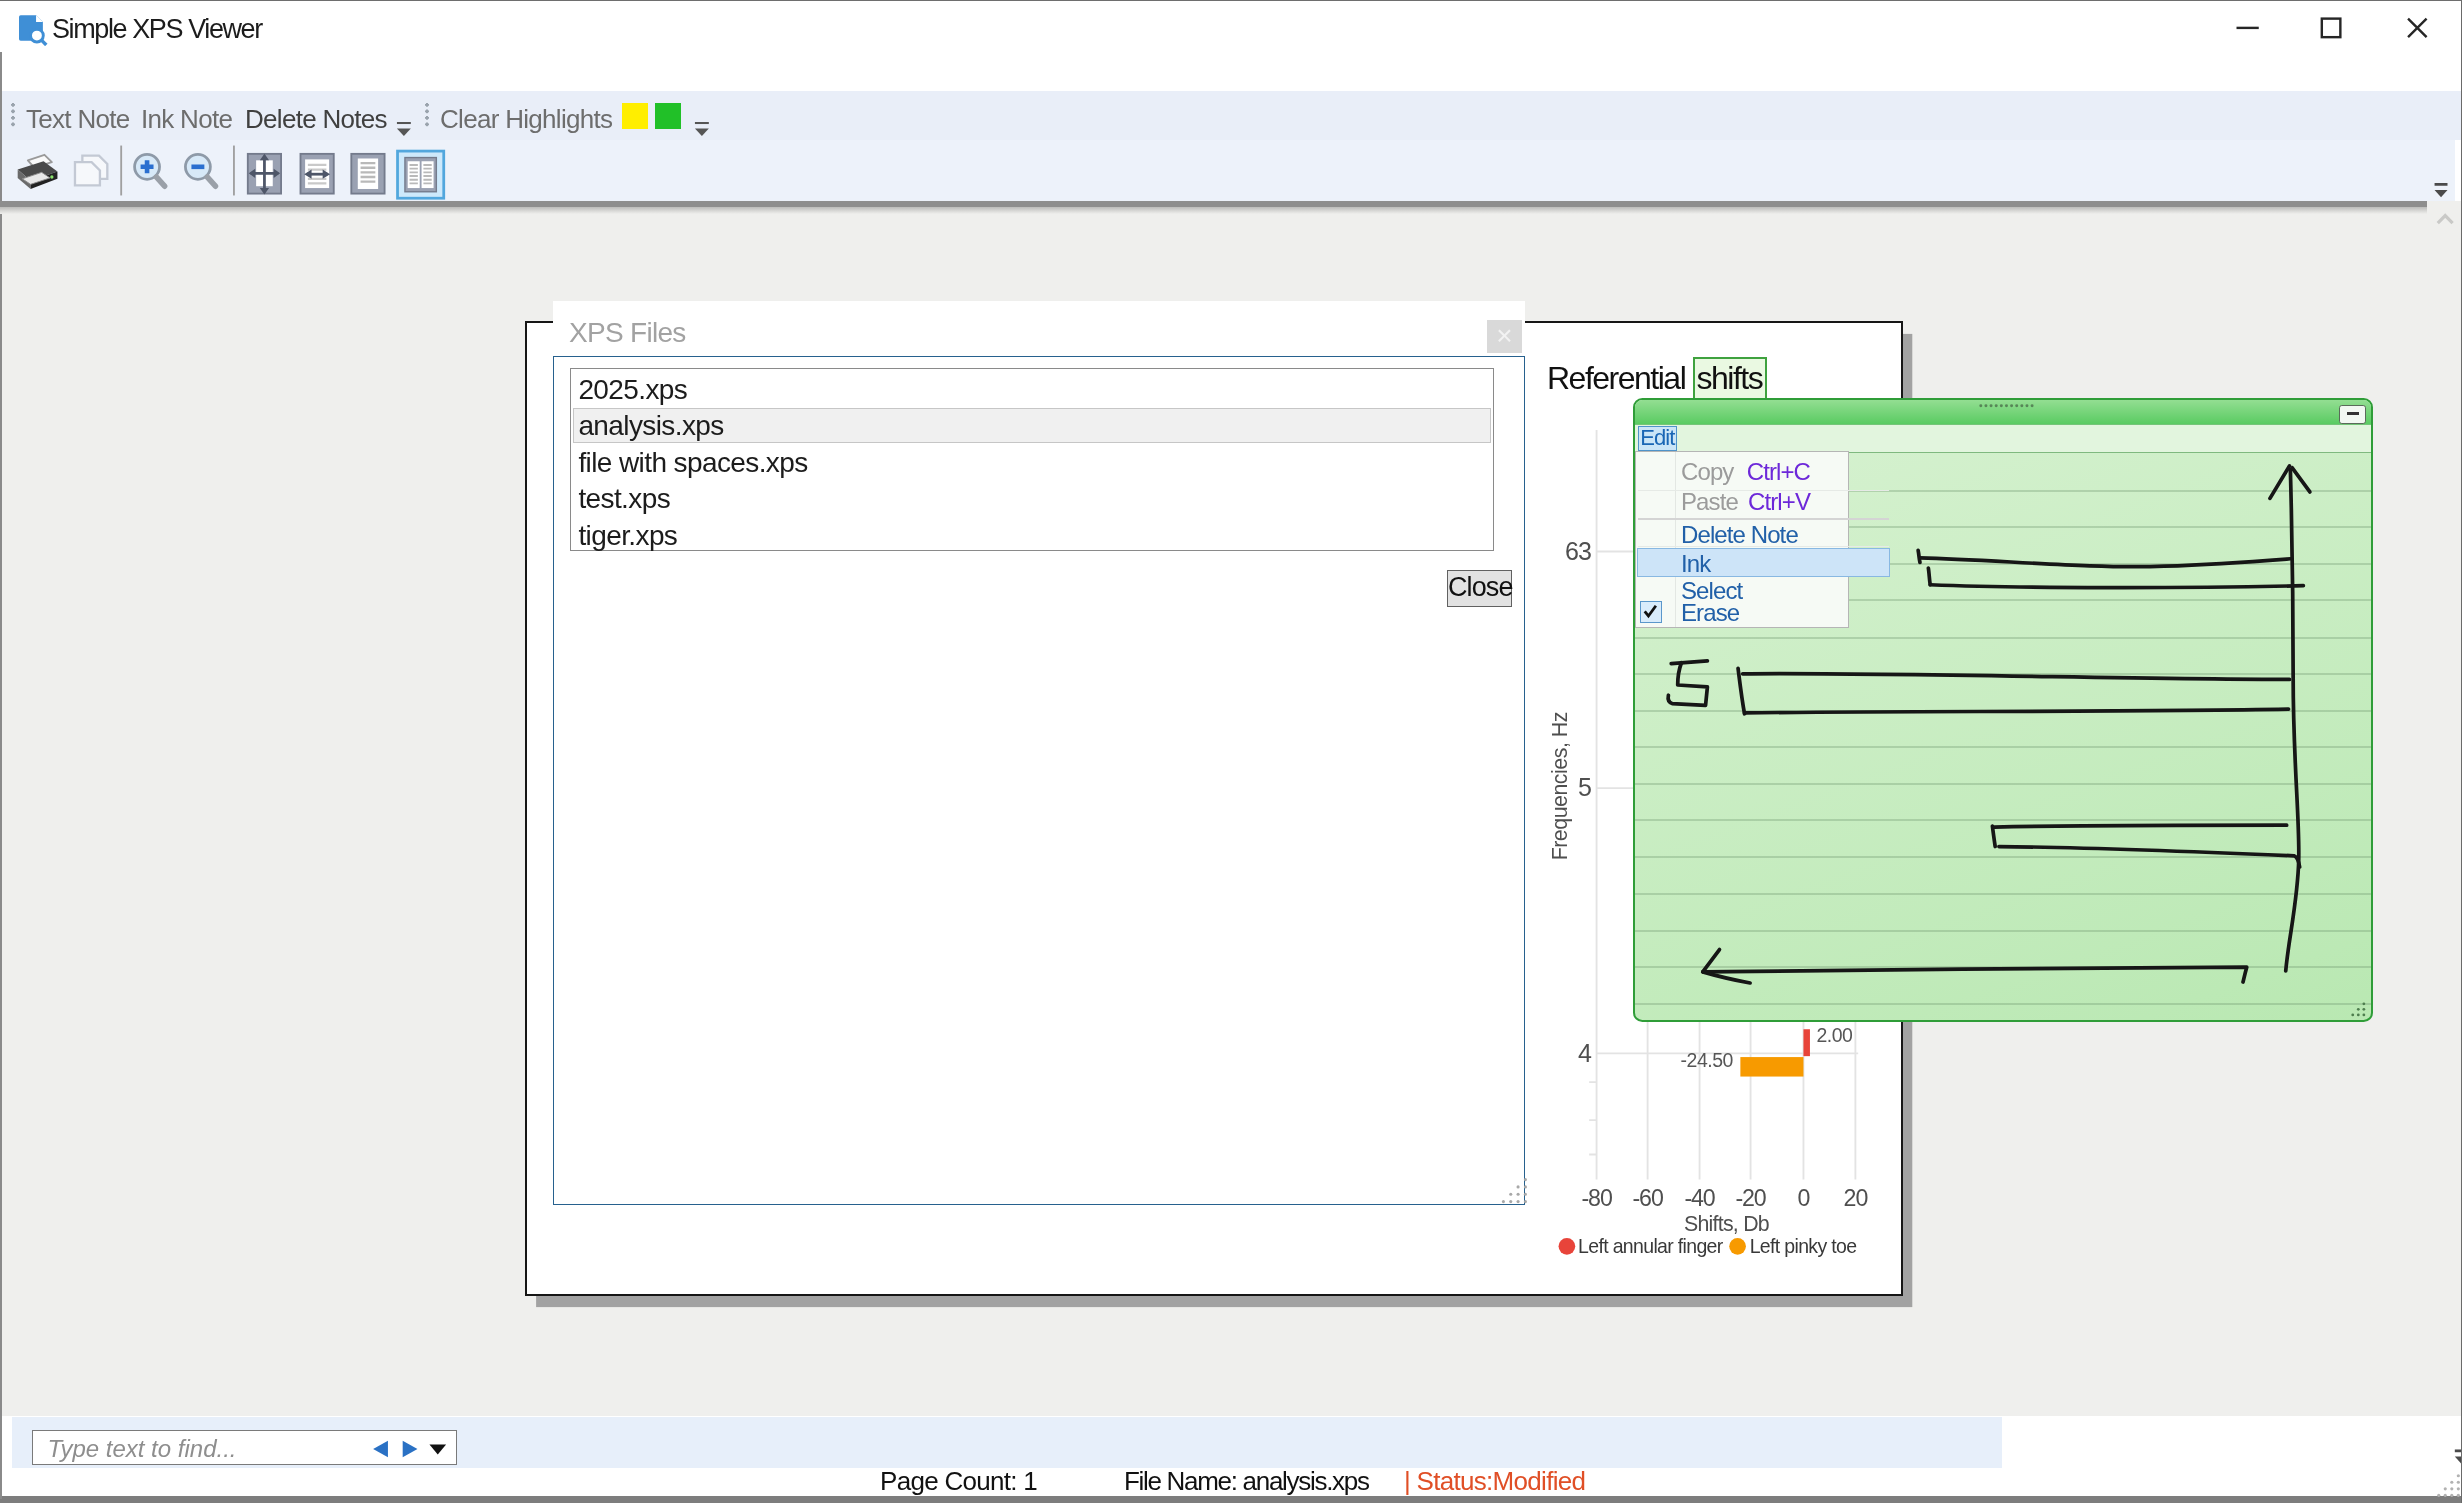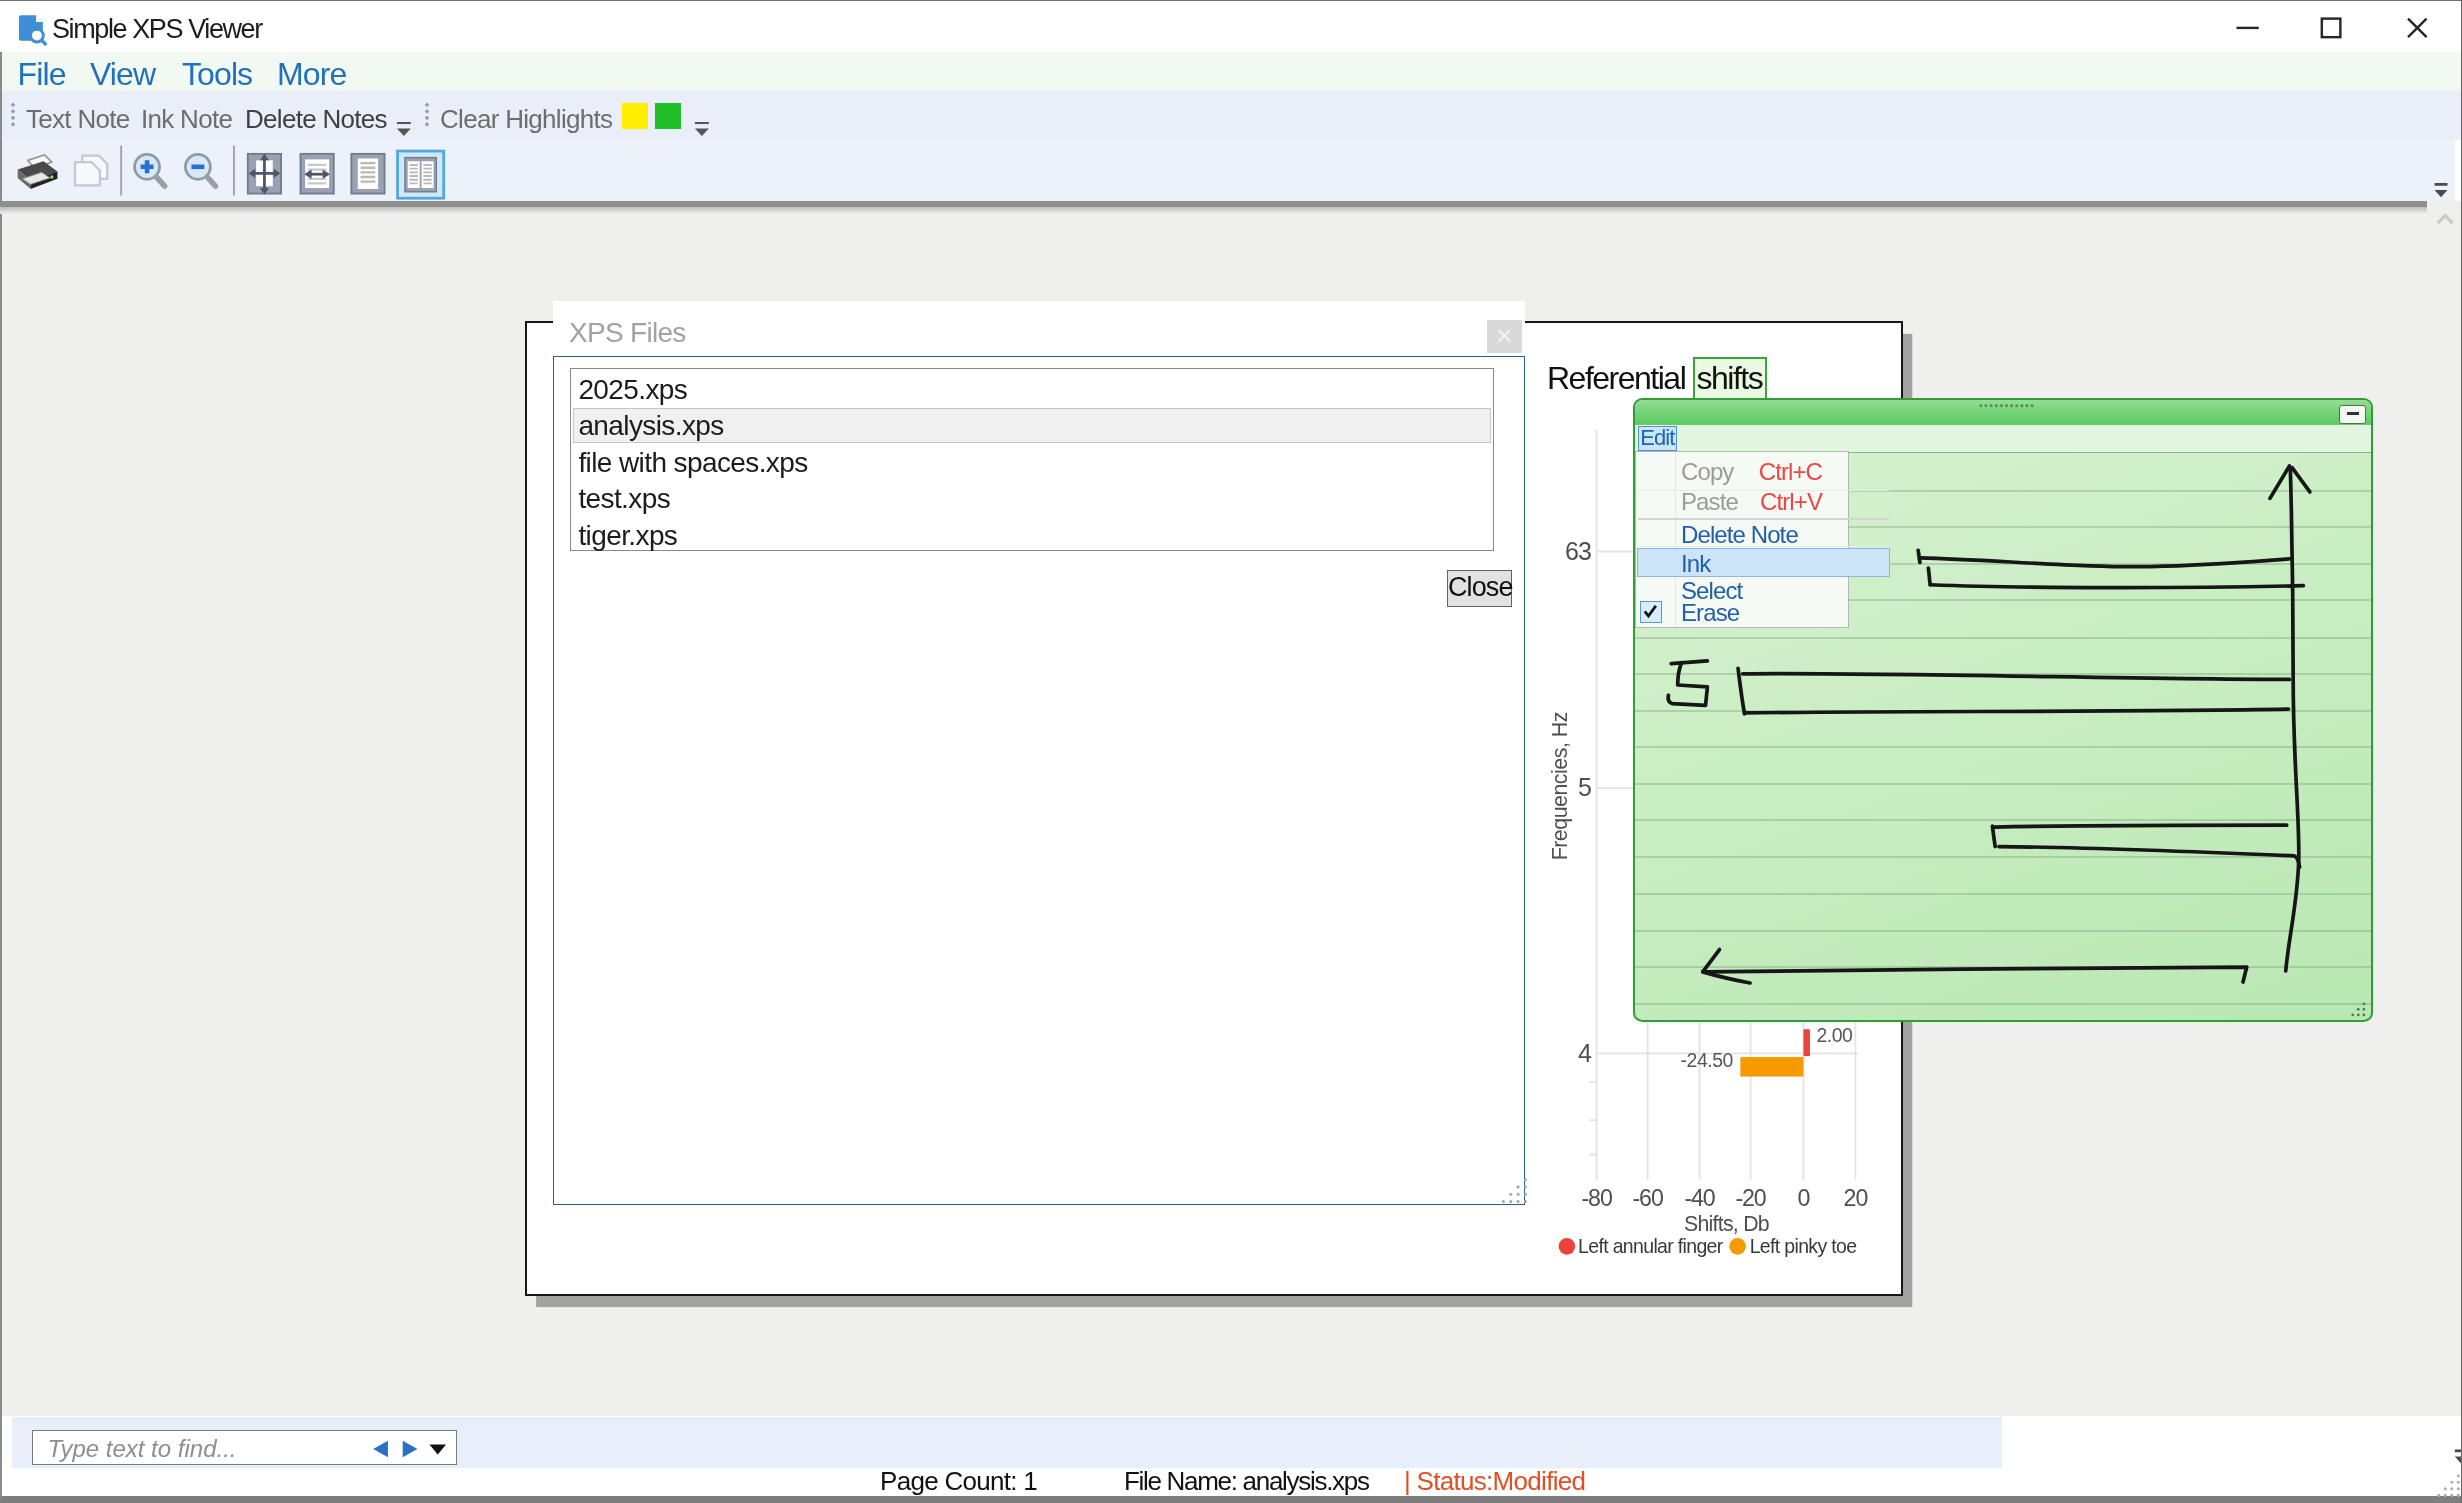--- a/index.html
+++ b/index.html
@@ -58,21 +58,21 @@
            text-align:center;line-height:22px;letter-spacing:-0.9px;}
   #notemin{position:absolute;left:704px;top:4.6px;width:27px;height:19.5px;background:#f2f8f2;
            border:1.9px solid #5a6b5a;border-radius:2.8px;box-sizing:border-box;}
   #notemin div{margin:6.5px auto 0;width:12px;height:2.8px;background:#333;}
   .rule{position:absolute;left:0;width:740px;height:1.9px;background:rgba(110,150,110,0.33);}
   
   #popup{position:absolute;left:0px;top:51px;width:214px;height:177px;background:#f6faf5;
          border:0.9px solid #b5b5b5;box-sizing:border-box;}
   .pi{position:absolute;left:45px;font-size:24px;letter-spacing:-0.9px;}
   .pgray{color:#9b9b9b;} .pblue{color:#2160a8;}
-  .pright{position:absolute;right:26px;font-size:24px;color:#ef4444;letter-spacing:-0.9px;}
+  .pright{position:absolute;right:38px;font-size:24px;color:#6d28d9;letter-spacing:-0.9px;}
   #inkhl{position:absolute;left:0.9px;top:96px;width:253px;height:29px;background:#cde4f8;
          border:1.9px solid #88b8e2;box-sizing:border-box;}
   #chk{position:absolute;left:3.7px;top:149px;width:22px;height:22px;background:#d9ecfb;
        border:1.9px solid #5a97cb;box-sizing:border-box;}
   
   #findbar{left:12px;top:1416px;width:1990px;height:51px;background:#e7effa;}
   #findbox{position:absolute;left:19.5px;top:13px;width:425px;height:35px;background:#fff;
            border:1.9px solid #7a7a7a;box-sizing:border-box;}
   #findph{position:absolute;left:15px;top:3.7px;font-style:italic;font-size:24px;color:#8e8e8e;}
   
@@ -89,26 +89,20 @@
       <path d="M20 0 l8 8 h-8 z" fill="#fff"></path>
       <circle cx="21" cy="24" r="7.5" fill="#fff" stroke="#3f8fd6" stroke-width="3.4"></circle>
       <path d="M26 29 l6 6" stroke="#3f8fd6" stroke-width="4"></path>
     </svg>
     <div id="apptitle" class="abs">Simple XPS Viewer</div>
     <svg class="abs" style="left:2227px;top:0" width="223" height="51" viewBox="0 0 240 55">
       <path d="M10 29 h24" class="winbtn"></path>
       <rect x="102" y="19" width="20" height="20" class="winbtn"></rect>
       <path d="M195 19 l20 20 M215 19 l-20 20" class="winbtn"></path>
     </svg>
-  </div>
-  <div id="menubar" class="abs">
-    <div class="menuitem" style="left:17.6px">File</div>
-    <div class="menuitem" style="left:90px">View</div>
-    <div class="menuitem" style="left:182px">Tools</div>
-    <div class="menuitem" style="left:277px">More</div>
   </div>
   <div id="tb1" class="abs">
     <div class="grip" style="left:11px"></div>
     <div class="tbtext" style="left:26px">Text Note</div>
     <div class="tbtext" style="left:141px">Ink Note</div>
     <div class="tbtext" style="left:245px;color:#404040">Delete Notes</div>
     <svg class="abs" style="left:396px;top:31px" width="16.7" height="20.4" viewBox="0 0 18 22">
       <path d="M1 1 h15" stroke="#555" stroke-width="2.4"></path>
       <path d="M1 7 l7.5 8 7.5-8 z" fill="#555"></path>
     </svg>

